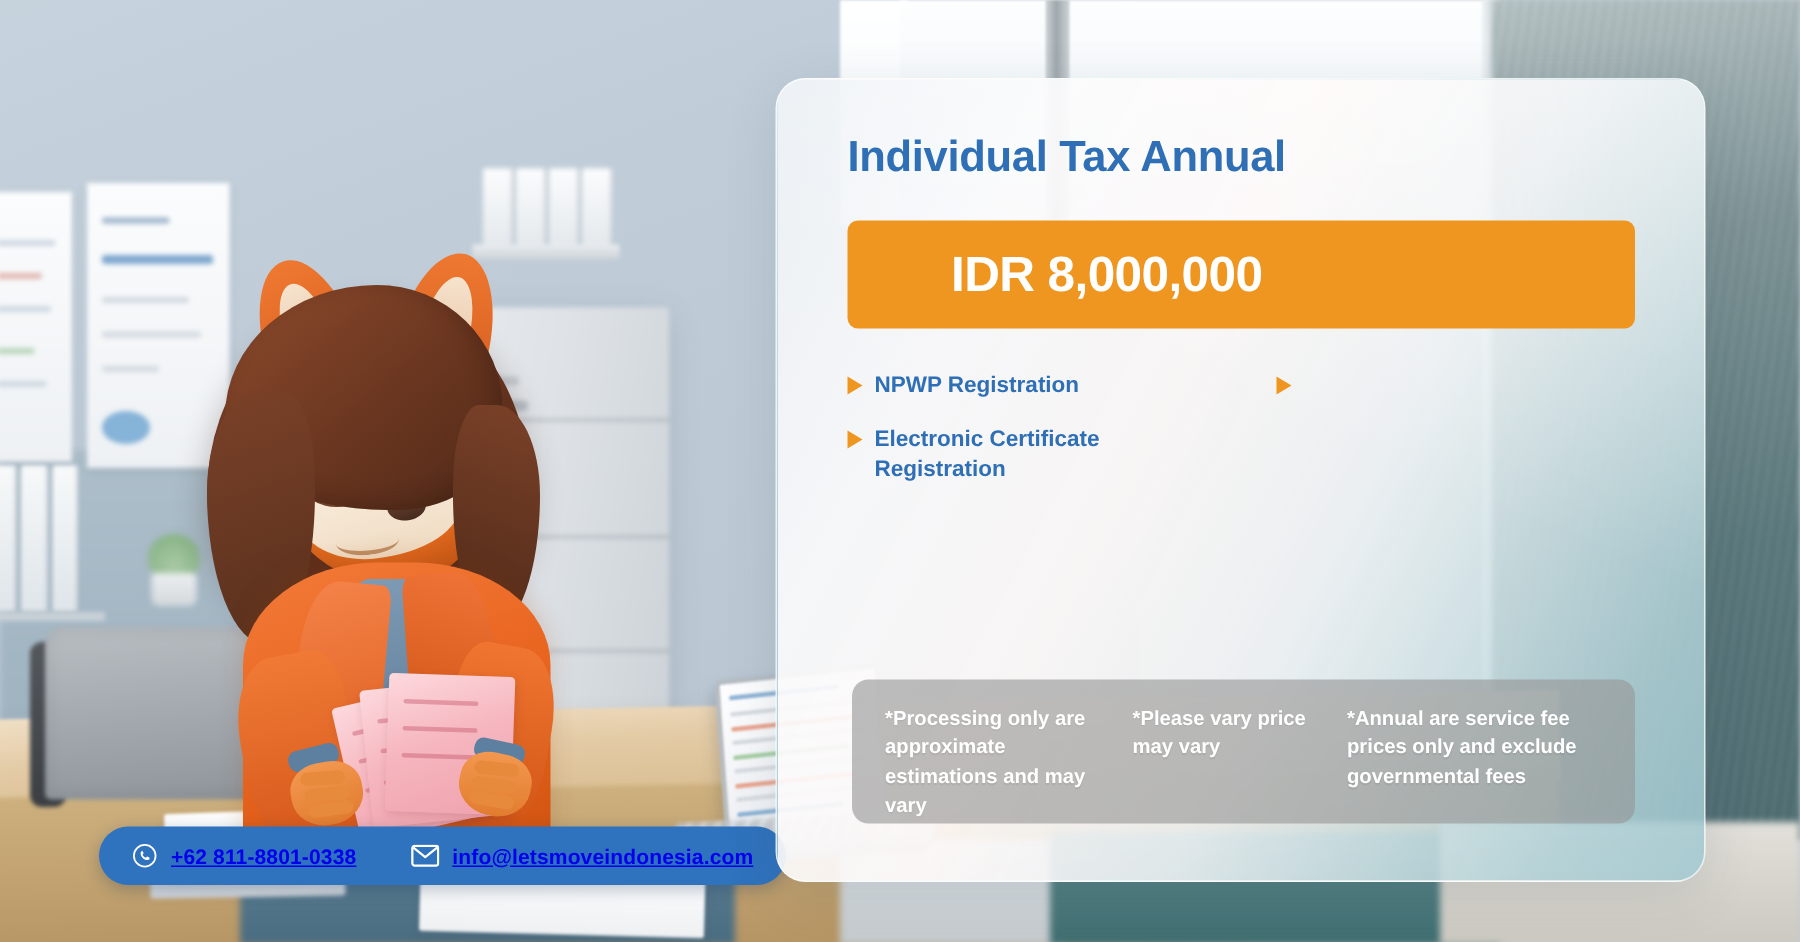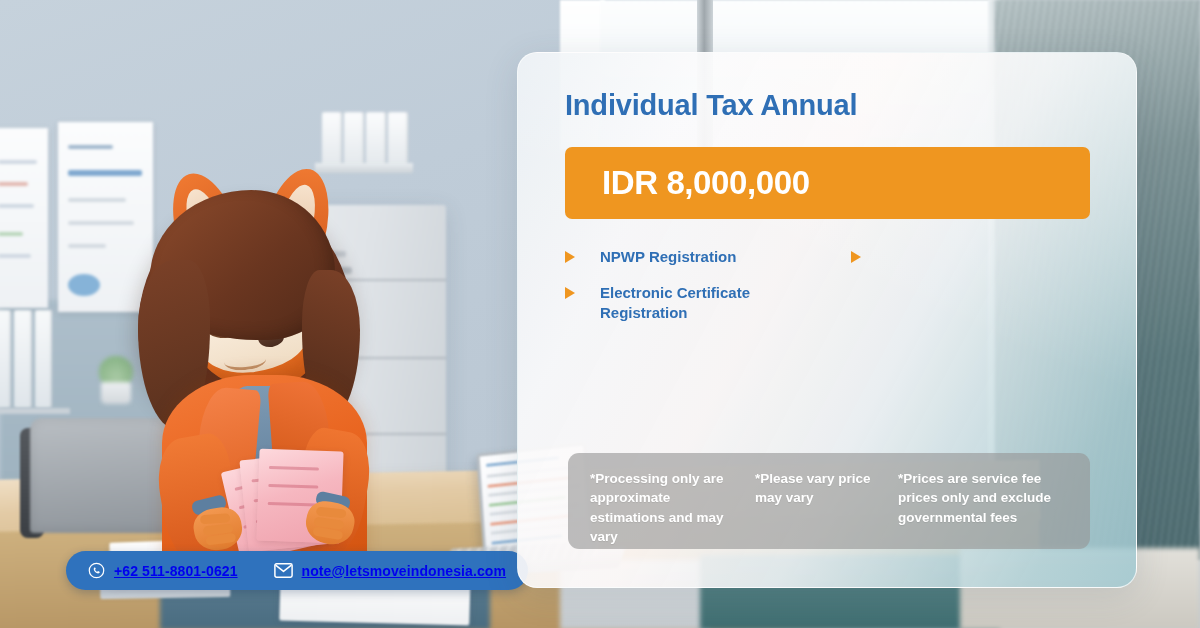--- a/index.html
+++ b/index.html
@@ -439,32 +439,32 @@
   
   .price-banner {
     display: flex; align-items: center; gap: 24px;
     height: 72px;
     background: #ef9620;
     border-radius: 7px;
     padding: 0 37px;
     margin-bottom: 28px;
   }
   .price-label { font-size: 24px; font-weight: bold; color: #fff; letter-spacing: -.1px; }
-  .price-value { font-size: 33px; font-weight: bold; color: #fff; letter-spacing: -.4px; }
+  .price-value { font-size: 33px; font-weight: bold; color: #fff; letter-spacing: -.4px; margin-left: 32px; }
 
   
   .services {
     display: grid;
     grid-template-columns: 272px 1fr;
     column-gap: 14px;
     row-gap: 16px;
     align-content: start;
   }
   .service {
-    display: flex; align-items: flex-start; gap: 25px;
+    display: flex; align-items: flex-start; gap: 8px;
     font-size: 15px; font-weight: bold;
     color: #2f6fb5; line-height: 1.33;
   }
   .service .tri {
     flex: 0 0 auto; margin-top: 4px;
     width: 0; height: 0;
     border-left: 10px solid #ef9620;
     border-top: 6px solid transparent;
     border-bottom: 6px solid transparent;
   }
@@ -648,30 +648,30 @@
   </div>
 
   <div class="contact-pill">
     <a class="contact-item" href="#">
       <span>
         <svg width="17" height="17" viewBox="0 0 24 24" aria-hidden="true">
           <circle cx="12" cy="12" r="10.2" fill="none" stroke="#ffffff" stroke-width="1.7"></circle>
           <path d="M9.1 7.3c.3-.1.7 0 .9.4l.8 1.5c.2.4.1.7-.2 1l-.5.5c-.1.2-.2.4 0 .7.5.9 1.4 1.8 2.4 2.3.3.2.5.1.7-.1l.5-.5c.3-.3.6-.4 1-.2l1.5.8c.4.2.5.6.4.9-.3.9-1.2 1.5-2.2 1.5-3 0-6.3-3.3-6.3-6.3 0-1 .6-1.9 1.5-2.2z" fill="#ffffff"></path>
         </svg>
       </span>
-      <span class="txt">+62 511-8801-0621</span>
+      <span class="txt">+62 811-8801-0338</span>
     </a>
     <a class="contact-item" href="#">
       <span>
         <svg width="19" height="15" viewBox="0 0 24 19" aria-hidden="true">
           <rect x="1.1" y="1.1" width="21.8" height="16.8" rx="2" fill="none" stroke="#ffffff" stroke-width="1.9"></rect>
           <path d="M2 2.6 12 10.6 22 2.6" fill="none" stroke="#ffffff" stroke-width="1.9" stroke-linejoin="round"></path>
         </svg>
       </span>
-      <span class="txt">note@letsmoveindonesia.com</span>
+      <span class="txt">info@letsmoveindonesia.com</span>
     </a>
   </div>
 
   <div class="glass-card">
     <div class="card-inner">
 
       <h1 class="card-title">Individual Tax Annual</h1>
 
       <div class="price-banner">
         <span class="price-value">IDR 8,000,000</span>
@@ -689,17 +689,17 @@
           <span class="tri"></span>
           <span class="lbl">Electronic Certificate Registration</span>
         </div>
       </div>
 
     </div>
 
     <div class="disclaimers">
       <div class="disc">*Processing only are approximate estimations and may vary</div>
       <div class="disc">*Please vary price may vary</div>
-      <div class="disc">*Prices are service fee prices only and exclude governmental fees</div>
+      <div class="disc">*Annual are service fee prices only and exclude governmental fees</div>
     </div>
   </div>
 
 </div>
 
 </body></html>

